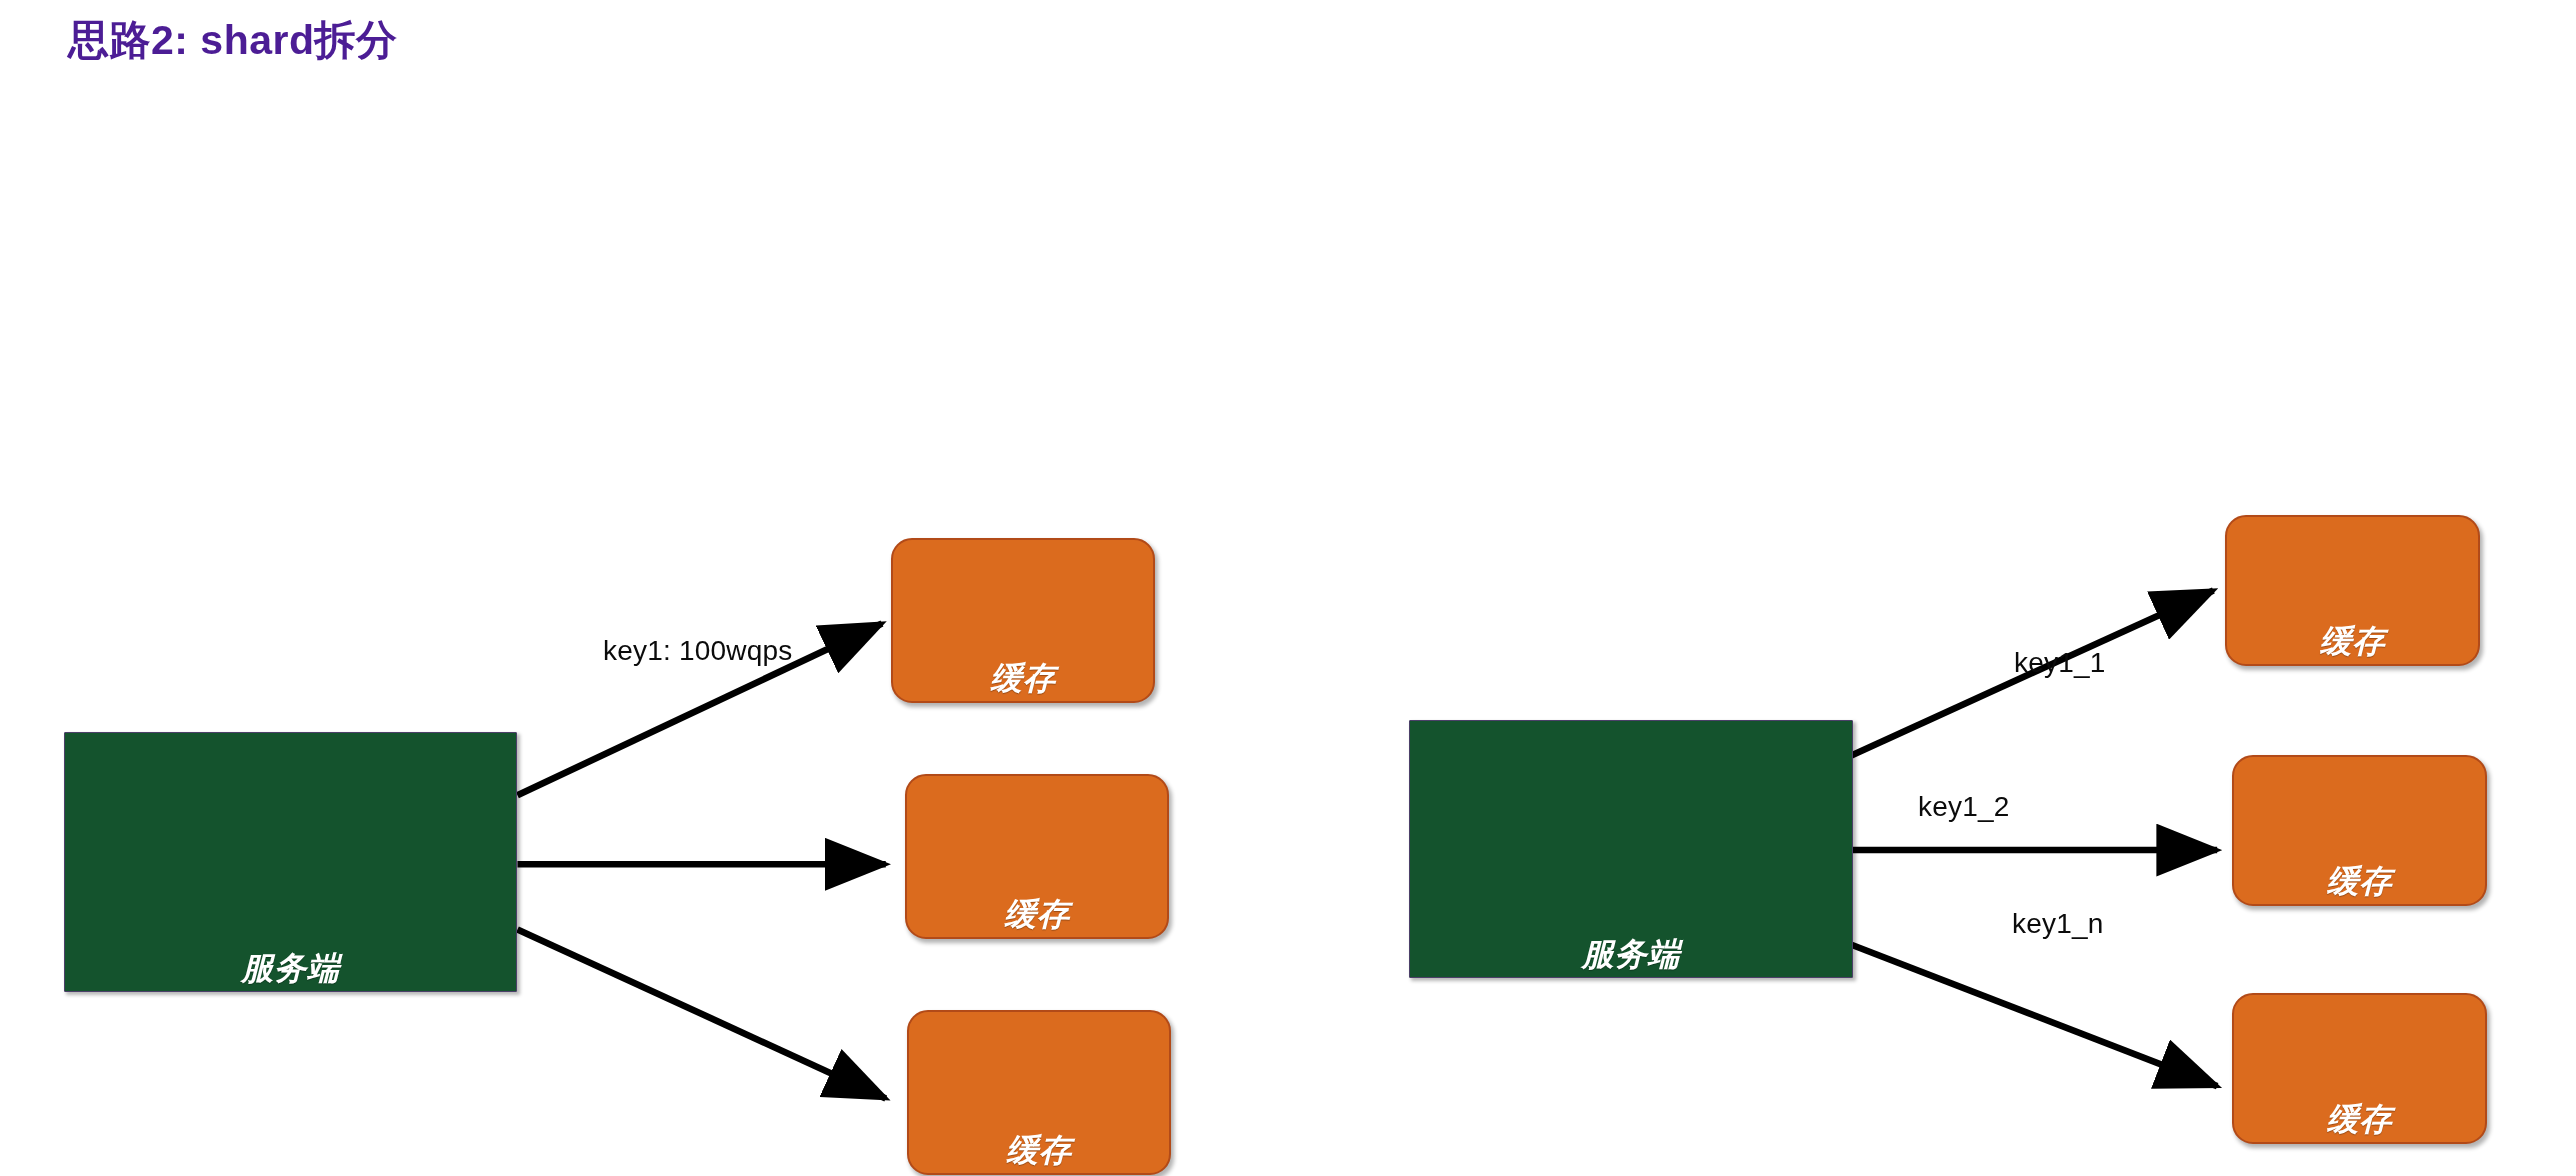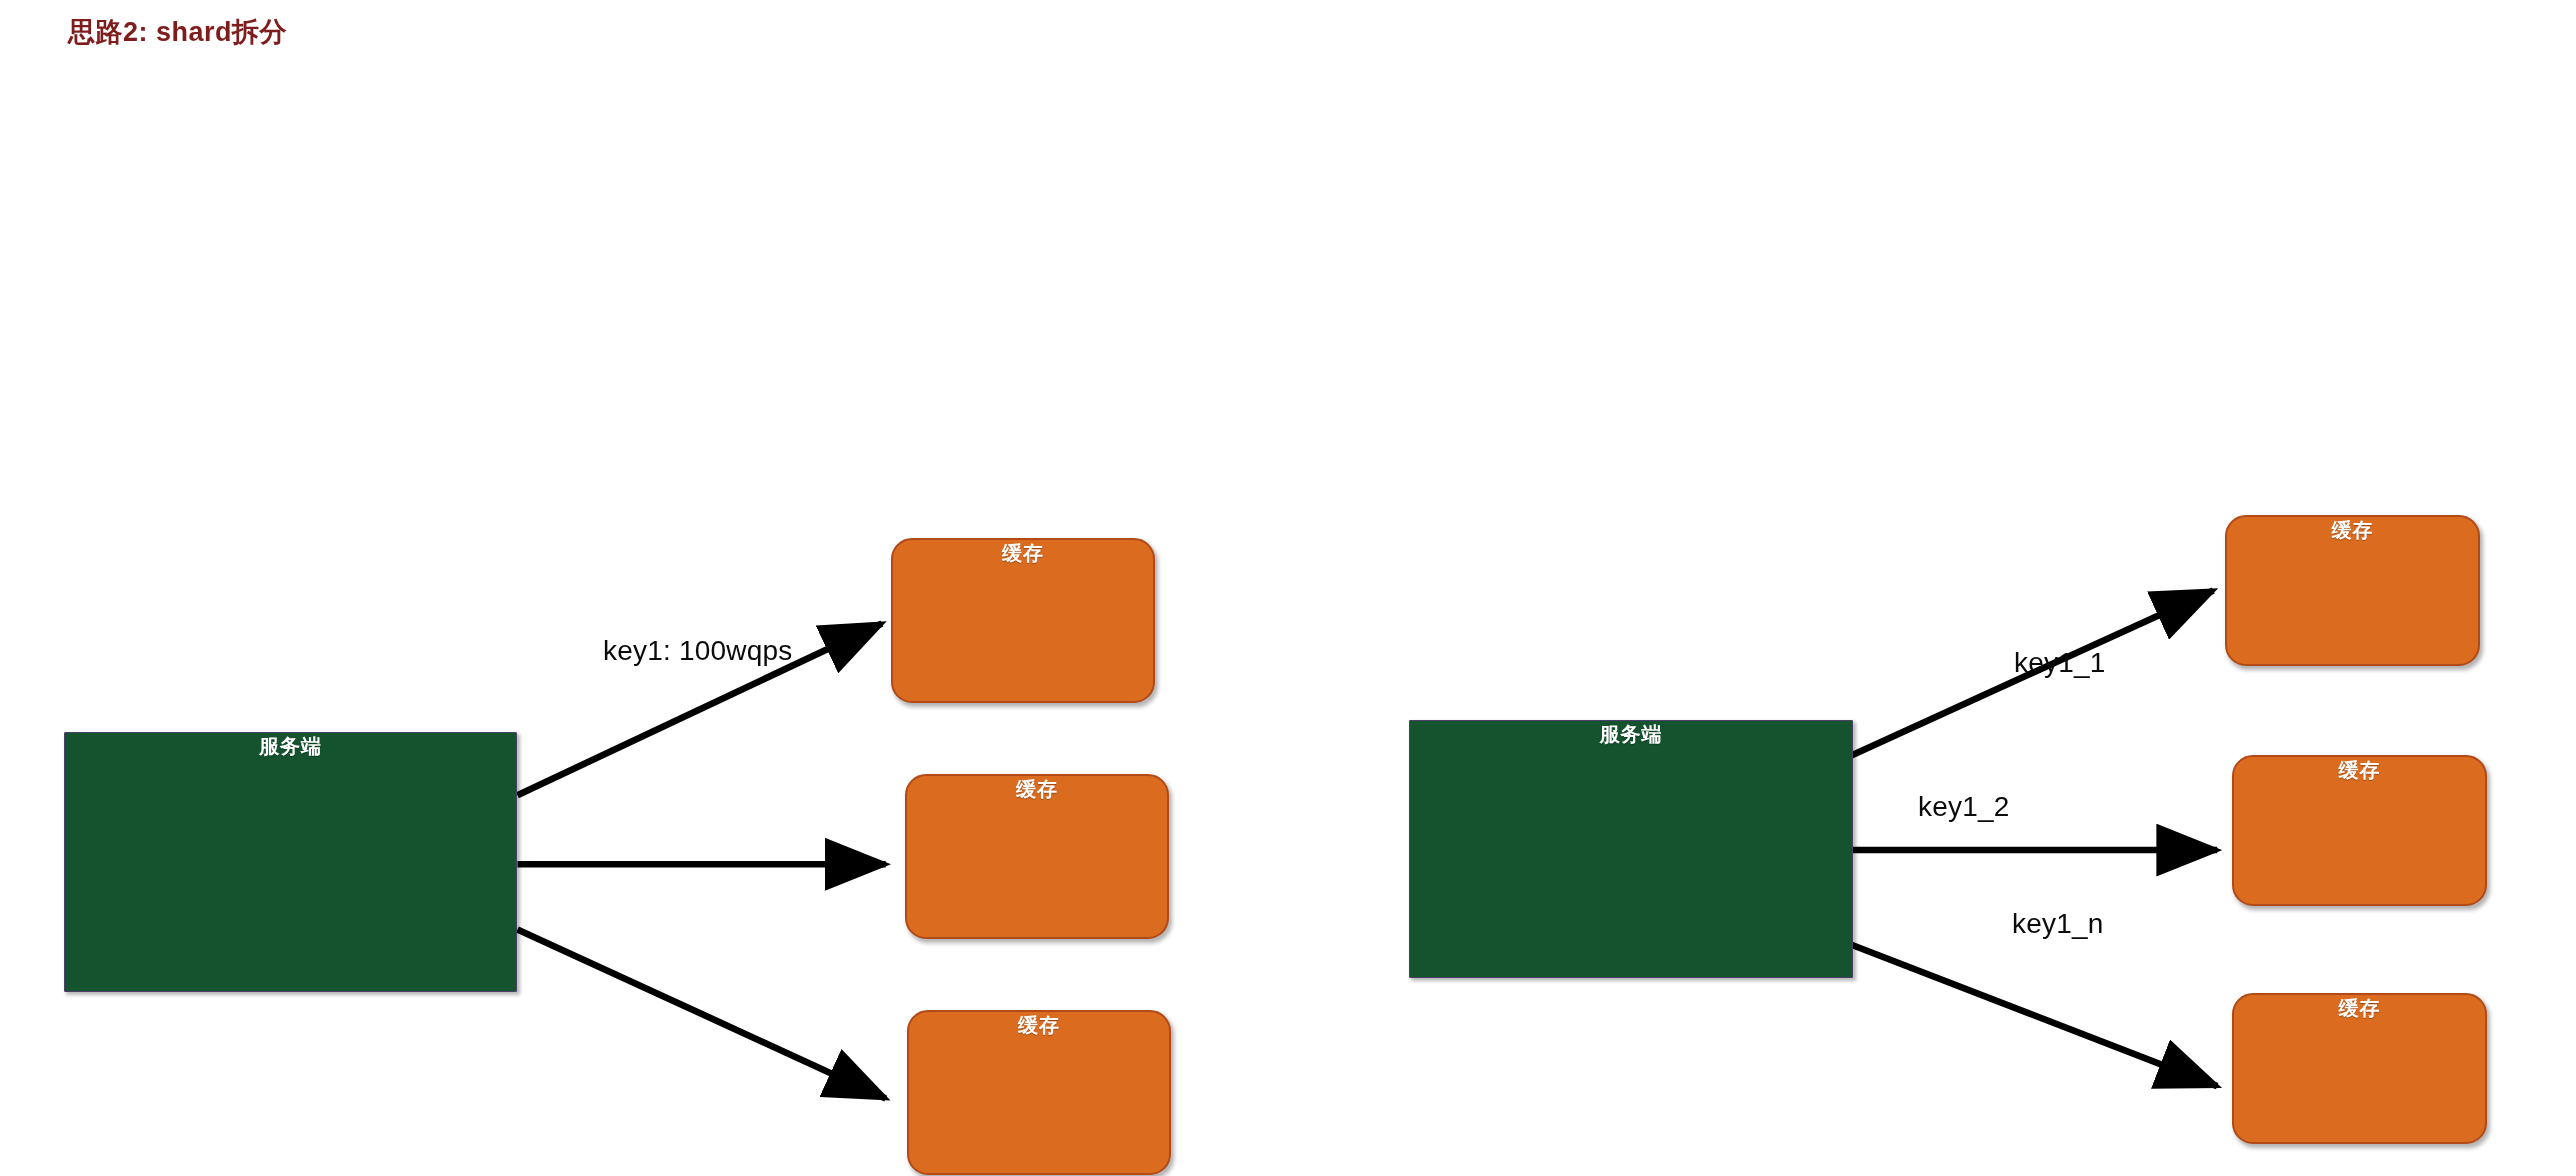--- a/index.html
+++ b/index.html
@@ -23,26 +23,26 @@
     width: 2576px;
     height: 1177px;
     background: #ffffff;
   }
 
   
   .title-text {
     position: absolute;
     left: 68px;
     top: 17px;
-    font-size: 27px;
+    font-size: 41px;
     font-weight: 700;
     letter-spacing: 0.5px;
     line-height: 1.15;
     white-space: nowrap;
-    color: #7f1d1d;
+    color: #4c1d95;
   }
 
   .body-text {
     position: absolute;
     left: 68px;
     top: 179px;
     width: 954px;
     font-size: 44px;
     font-weight: 400;
     line-height: 1.33;
@@ -65,27 +65,28 @@
     width: 2576px;
     height: 1177px;
     pointer-events: none;
   }
 
   
   .node {
     position: absolute;
     box-sizing: border-box;
     display: flex;
-    align-items: flex-start;
+    align-items: flex-end;
     justify-content: center;
     color: #ffffff;
-    font-size: 20px;
+    font-size: 32px;
     font-weight: 700;
     letter-spacing: 0.9px;
     text-shadow: 0 0.9px 0.9px rgba(0,0,0,0.30);
+    font-style: italic;
   }
   .node-server {
     background: #14532d;
     border: 1.9px solid #4C4069;
     border-radius: 1px;
     box-shadow: 2.8px 2.8px 3.8px rgba(0,0,0,0.28);
   }
   .node-cache {
     background: #DB6B1E;
     border: 2.8px solid #B24A18;

